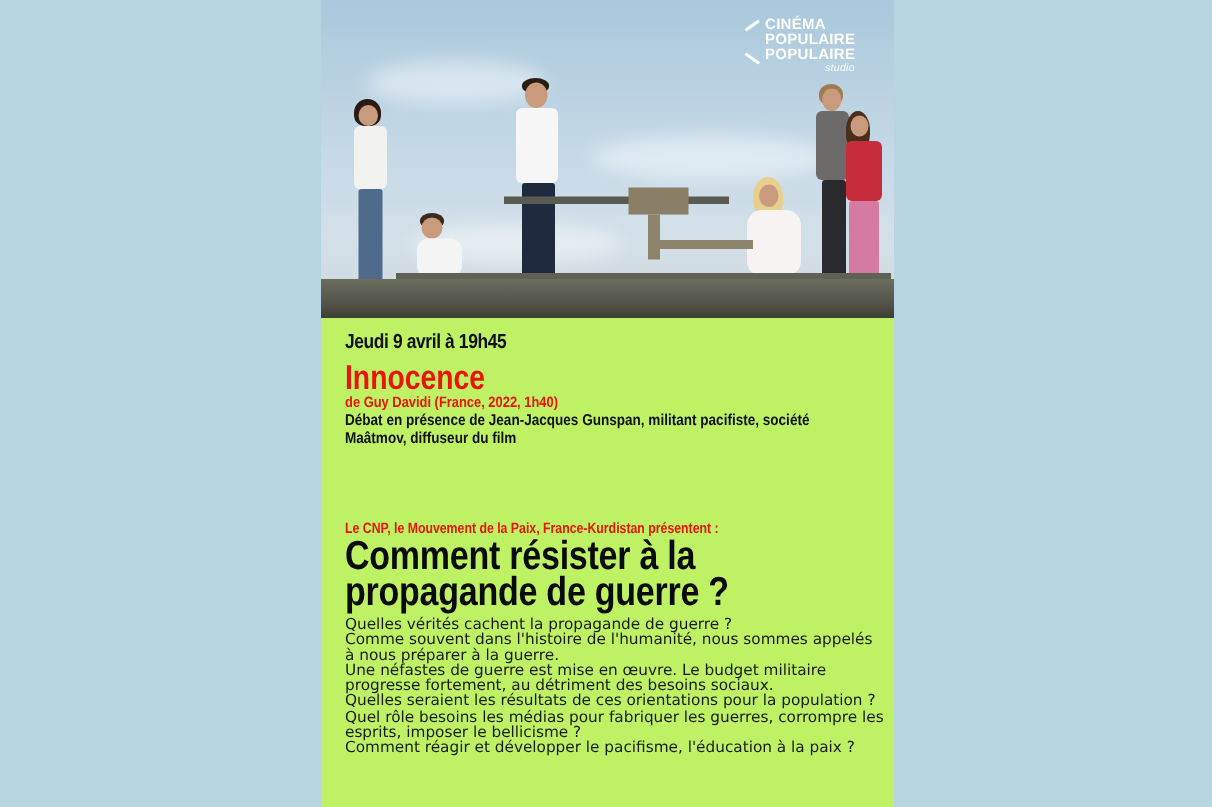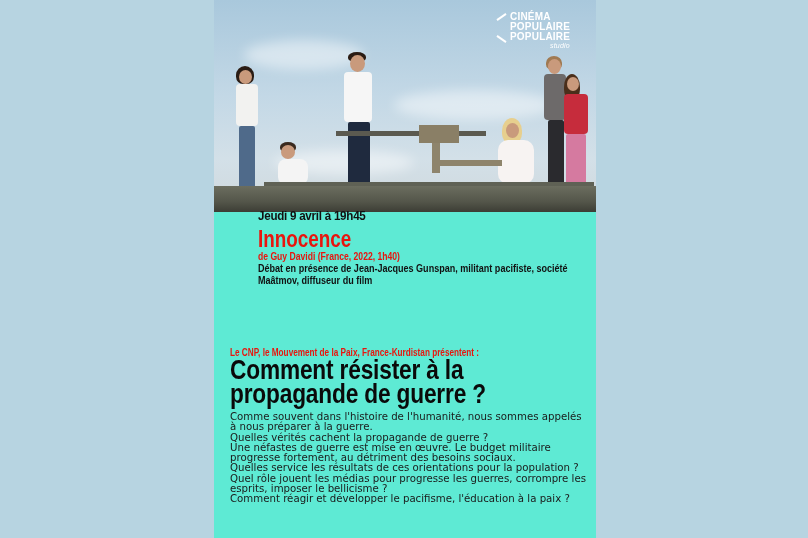--- a/index.html
+++ b/index.html
@@ -4,21 +4,21 @@
 <style>
   html, body { margin:0; padding:0; }
   body {
     width:808px; height:538px; overflow:hidden;
     background:#b7d4e1;
     position:relative;
     font-family:"Liberation Sans", sans-serif;
   }
   .poster {
     position:absolute; left:214px; top:0; width:382px; height:538px;
-    background:#5eead4; overflow:hidden;
+    background:#bef264; overflow:hidden;
   }
   .photo {
     position:absolute; left:0; top:0; width:382px; height:212px;
     background:linear-gradient(180deg,#a9c8dc 0%,#c3d8e6 45%,#d3e0e8 75%,#cfd8dc 100%);
     overflow:hidden;
   }
   .photo .cloud { position:absolute; border-radius:50%; background:rgba(255,255,255,0.45); filter:blur(6px); }
   .tank {
     position:absolute; left:0; bottom:0; width:382px; height:26px;
     background:linear-gradient(180deg,#6b6d5f 0%,#54564a 60%,#3c3d35 100%);
@@ -33,21 +33,21 @@
   .kid .hair { position:absolute; border-radius:50% 50% 40% 40%; }
   .kid .torso { position:absolute; border-radius:4px; }
   .kid .legs { position:absolute; border-radius:2px; }
   .logo {
     position:absolute; left:296px; top:12px; color:#ffffff;
     font-family:"Liberation Sans", sans-serif; font-weight:bold;
     font-size:10px; line-height:10px; letter-spacing:0.2px;
   }
   .logo .slash { position:absolute; left:-14px; width:11px; height:2px; background:#fff; }
   .logo .studio { position:absolute; left:40px; top:29px; font-size:7px; font-style:italic; font-weight:normal; }
-  .content { position:absolute; left:16px; top:206px; width:360px;margin-left:28px; }
+  .content { position:absolute; left:16px; top:218px; width:360px; }
   .date {
     font-weight:bold; font-size:13.5px; color:#111; letter-spacing:-0.3px;
     transform:scaleX(0.86); transform-origin:left; white-space:nowrap; margin-top:2px;
   }
   .film-title {
     font-weight:bold; font-size:23px; color:#e8150e; line-height:24px; margin-top:4px;
     transform:scaleX(0.82); transform-origin:left; white-space:nowrap;
   }
   .film-credit {
     font-weight:bold; font-size:10px; color:#e8150e; line-height:11px;
@@ -139,20 +139,20 @@
     <div class="date">Jeudi  9 avril à 19h45</div>
     <div class="film-title">Innocence</div>
     <div class="film-credit">de Guy Davidi (France, 2022, 1h40)</div>
     <div class="debate">Débat en présence de Jean-Jacques Gunspan, militant pacifiste, société Maâtmov, diffuseur du film</div>
   </div>
 
   <div class="presenters">Le CNP, le Mouvement de la Paix, France-Kurdistan présentent :</div>
   <div class="headline">Comment résister à la propagande de guerre ?</div>
 
   <div class="questions">
+    <div>Quelles vérités cachent la propagande de guerre ?</div>
     <div>Comme souvent dans l'histoire de l'humanité, nous sommes appelés à nous préparer à la guerre.</div>
-    <div>Quelles vérités cachent la propagande de guerre ?</div>
     <div>Une néfastes de guerre est mise en œuvre. Le budget militaire progresse fortement, au détriment des besoins sociaux.</div>
-    <div>Quelles service les résultats de ces orientations pour la population ?</div>
-    <div>Quel rôle jouent les médias pour progresse les guerres, corrompre les esprits, imposer le bellicisme ?</div>
+    <div>Quelles seraient les résultats de ces orientations pour la population ?</div>
+    <div>Quel rôle besoins les médias pour fabriquer les guerres, corrompre les esprits, imposer le bellicisme ?</div>
     <div>Comment réagir et développer le pacifisme, l'éducation à la paix ?</div>
   </div>
 </div>
 
 </body></html>

